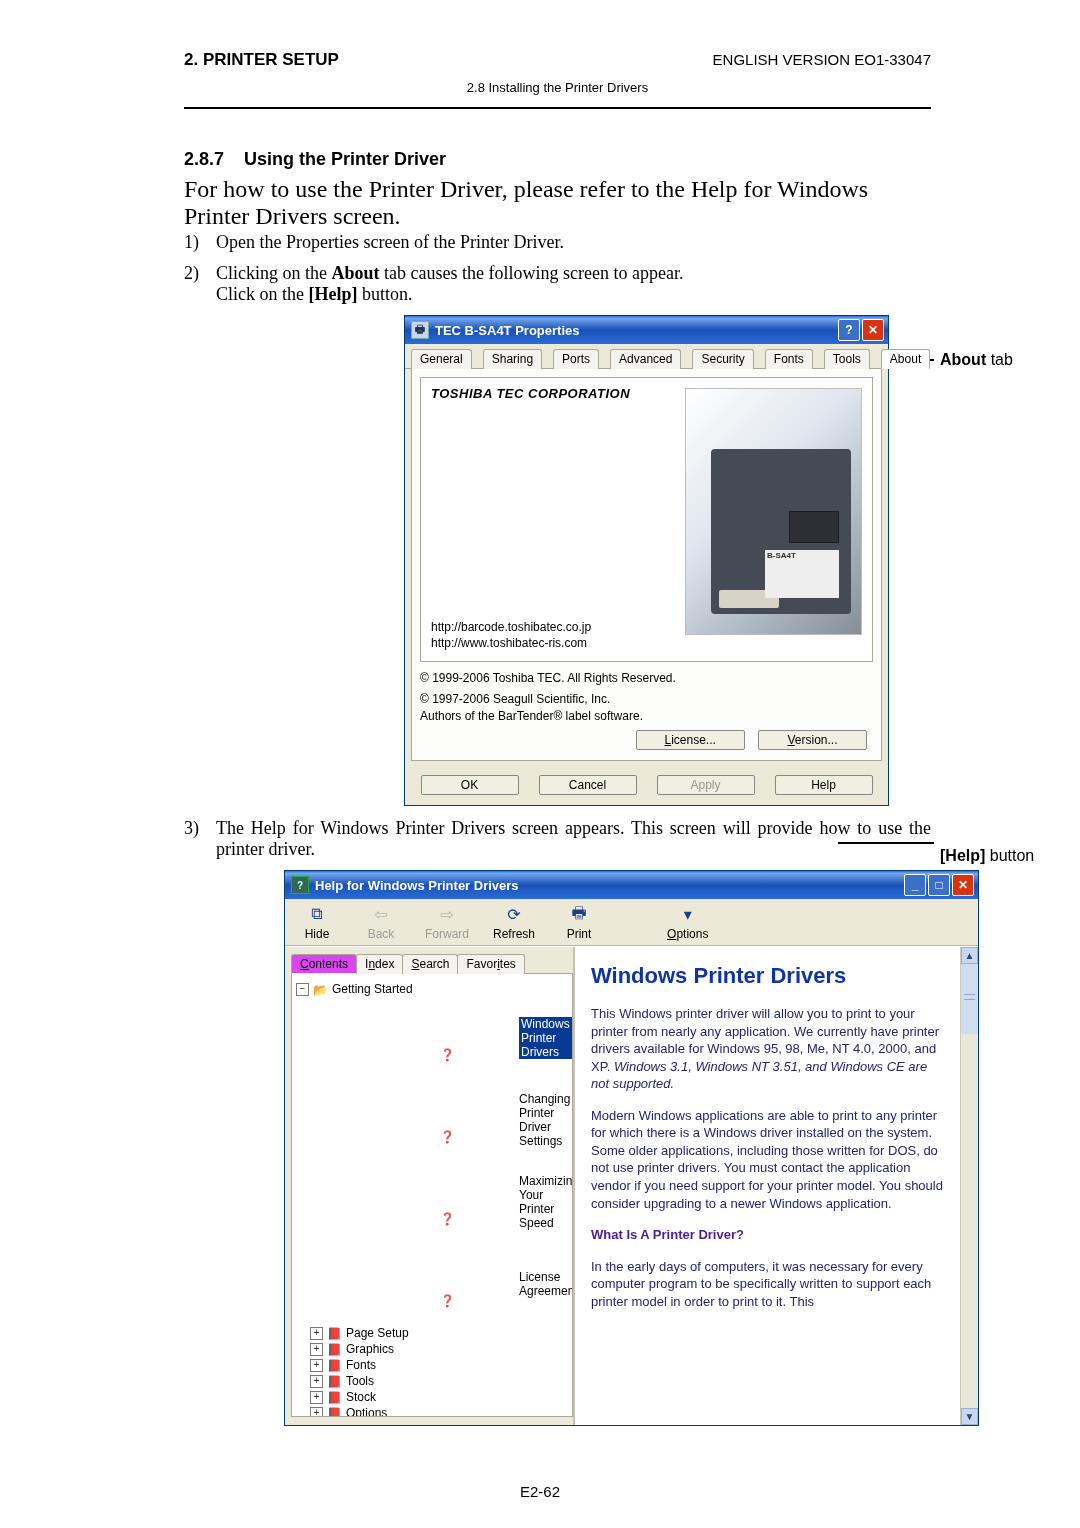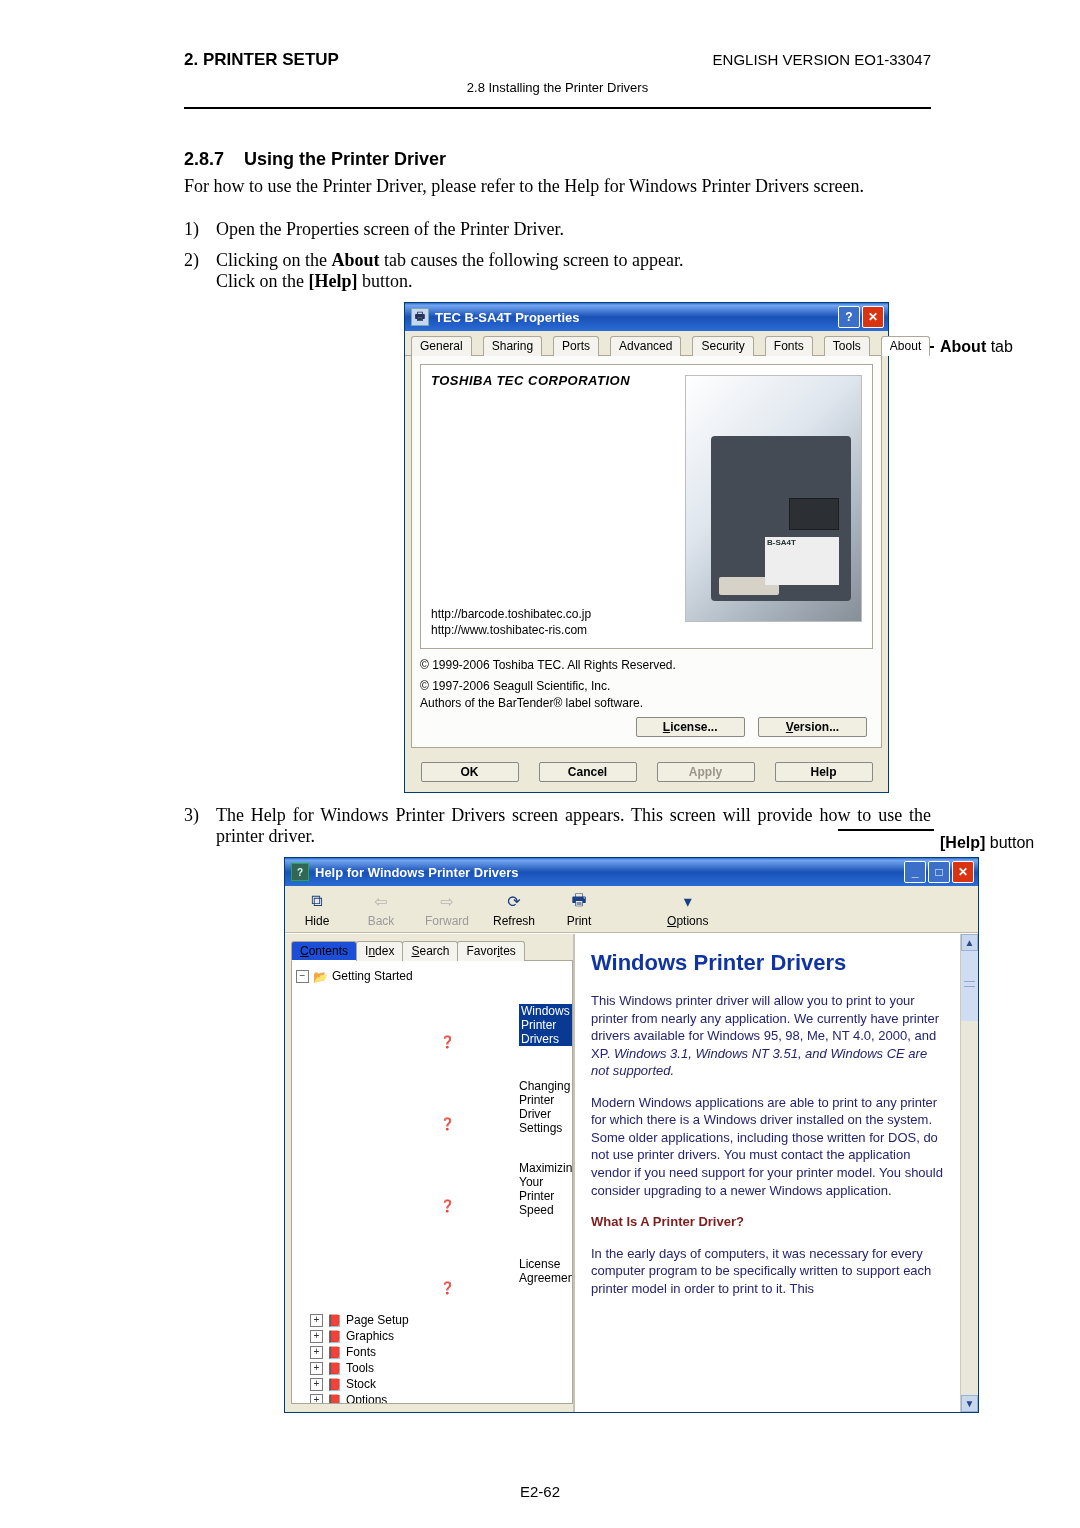--- a/index.html
+++ b/index.html
@@ -41,22 +41,22 @@
     border-top: 2px solid #000;
     margin: 12px 0 40px 0;
   }
   .sec-title {
     font-family: Arial, sans-serif;
     font-weight: bold;
     font-size: 18px;
     margin-bottom: 6px;
   }
   .intro {
-    font-size: 18px;
-    margin-bottom: 22px;
+    font-size: 24px;
+    margin-bottom: 2px;
   }
   .num-list > div {
     display: flex;
     font-size: 18px;
     margin-bottom: 10px;
   }
   .num-list .n {
     width: 32px;
     flex-shrink: 0;
   }
@@ -158,21 +158,21 @@
     width:70px; height:44px; background:#eee; font-size:8px; padding:2px;
     color:#233; line-height:1.1;
   }
   .urls { position:absolute; left:10px; bottom:10px; font-family:Tahoma,sans-serif; font-size:12px; line-height:1.35;}
   .copy {
     font-family:Tahoma,sans-serif; font-size:12px; margin:8px 0 4px; line-height:1.4;
   }
   .btn {
     background:#f1efe2; border:1px solid #888; border-radius:2px;
     padding:2px 16px; font-family:Tahoma,sans-serif; font-size:12px;
-    min-width:75px; text-align:center; display:inline-block;font-weight:bold;
+    min-width:75px; text-align:center; display:inline-block;
   }
   .lv-btns { text-align:right; padding-right:4px; }
   .lv-btns .btn { margin-left:10px; }
   .dlg-footer {
     display:flex; justify-content:center; gap:20px; padding:8px 0 10px;
   }
   .dlg-footer .btn { min-width:64px; }
   .btn.disabled { color:#9a968a; }
 
   .callout {
@@ -215,21 +215,21 @@
   .hw-body { display:flex; background:#ece9d8; border-top:1px solid #fff; }
   .nav {
     width:290px; background:#ece9d8; padding:6px 0 8px 6px; box-sizing:border-box;
     font-family:Tahoma,sans-serif; font-size:12px; border-right:2px solid #c6c2b6;
   }
   .navtabs { display:flex; }
   .ntab {
     border:1px solid #aca899; border-bottom:none; padding:2px 8px;
     background:#f4f3ee; border-radius:3px 3px 0 0; margin-right:-1px; position:relative; top:1px;
   }
-  .ntab.sel { background:#1d4ed8; border-bottom:1px solid #fff; }
+  .ntab.sel { background:#d946ef; border-bottom:1px solid #fff; }
   .tree {
     border:1px solid #aca899; background:#fff; padding:6px 4px;
     height:430px; overflow:hidden;
   }
   .tnode { display:flex; align-items:center; gap:4px; margin:2px 0; }
   .tplus {
     width:11px; height:11px; border:1px solid #7a7a7a; font-size:10px; line-height:9px;
     text-align:center; color:#333; flex-shrink:0;
   }
   .topen { color:#333; }
@@ -250,21 +250,21 @@
     flex:1; background:#fff; padding:14px 14px 10px 16px;
     font-family:Verdana,Geneva,sans-serif; font-size:13px; color:#1e1e6e;
     position:relative; line-height:1.35;
   }
   .content h1 {
     font-family:"Trebuchet MS",Arial,sans-serif; color:#1034a2; font-size:22px;
     margin:0 0 14px; font-weight:bold;
   }
   .content p { margin:0 0 14px; color:#24246f; }
   .content .bold-head {
-    font-family:Verdana,sans-serif; font-weight:bold; color:#7f1d1d; margin-top:4px;
+    font-family:Verdana,sans-serif; font-weight:bold; color:#4c1d95; margin-top:4px;
   }
   .content em { font-style:italic; }
   .vscroll {
     position:absolute; right:0; top:0; bottom:0; width:17px;
     background:#e9e7da; border-left:1px solid #cfcab6;
   }
   .vscroll .arrow {
     position:absolute; left:0; width:17px; height:17px; background:#c9d8ee;
     display:flex; align-items:center; justify-content:center; font-size:10px; color:#2a4a84;
     border:1px solid #97b2d6; box-sizing:border-box;

